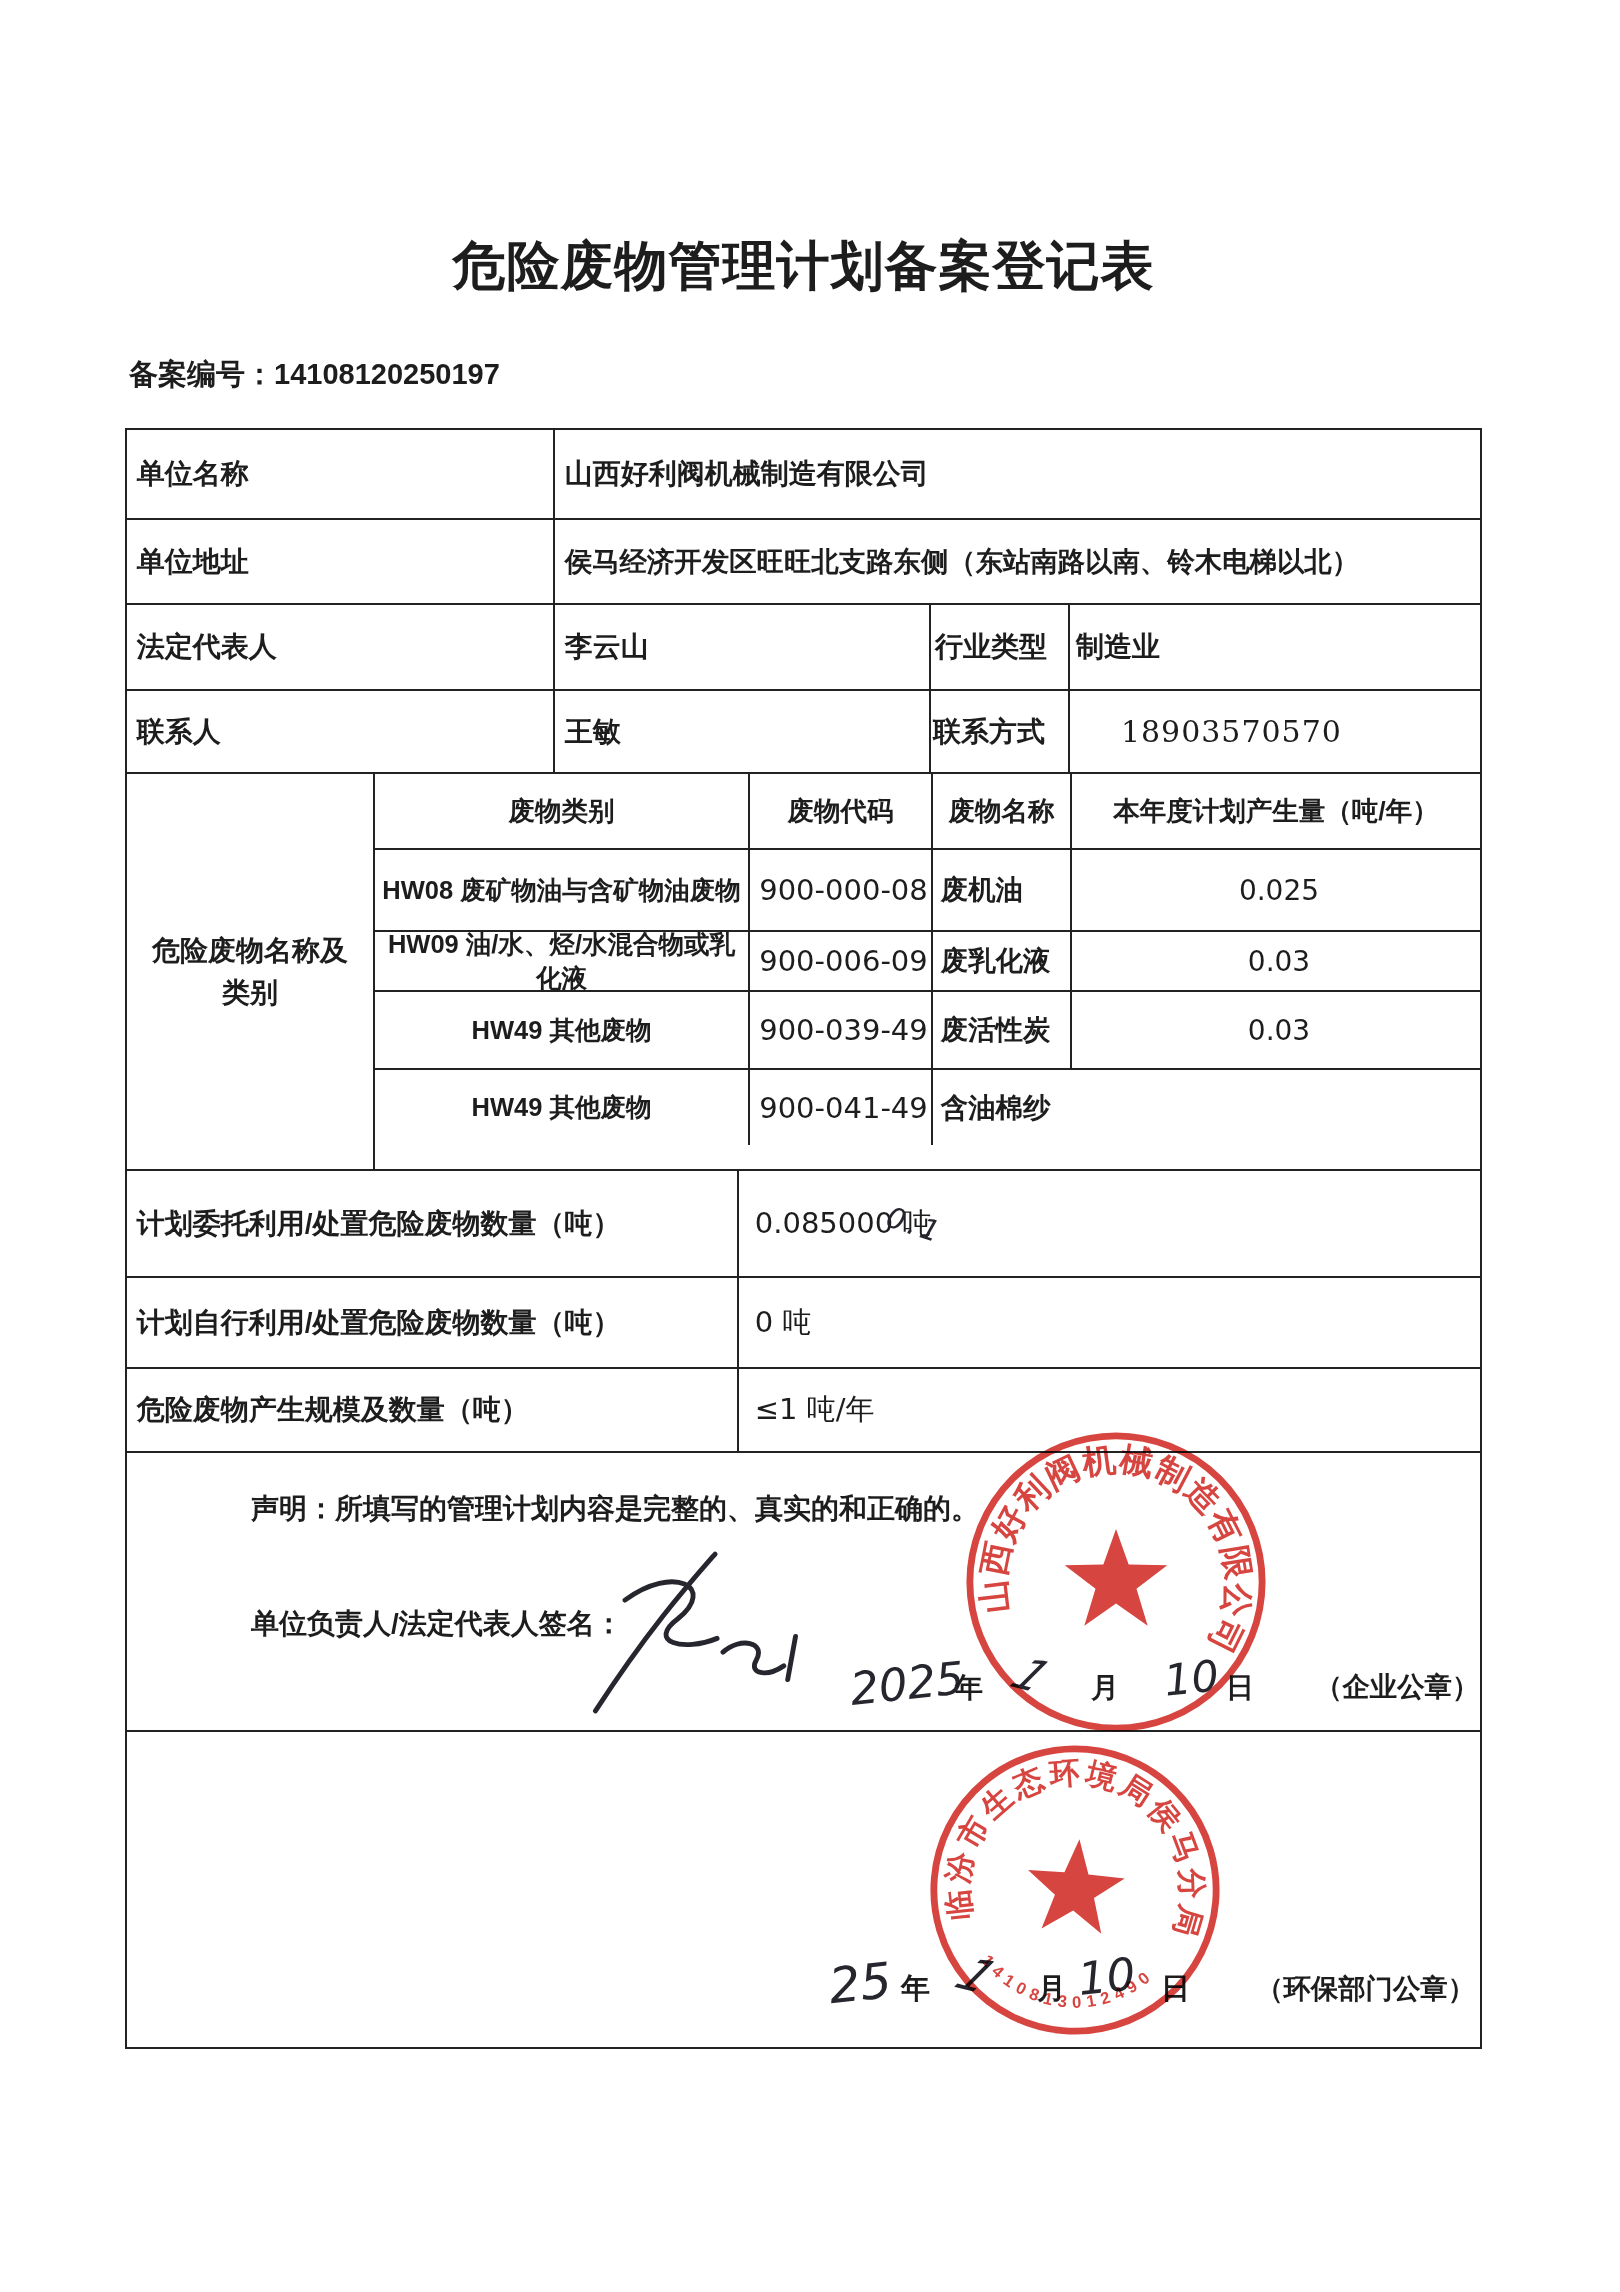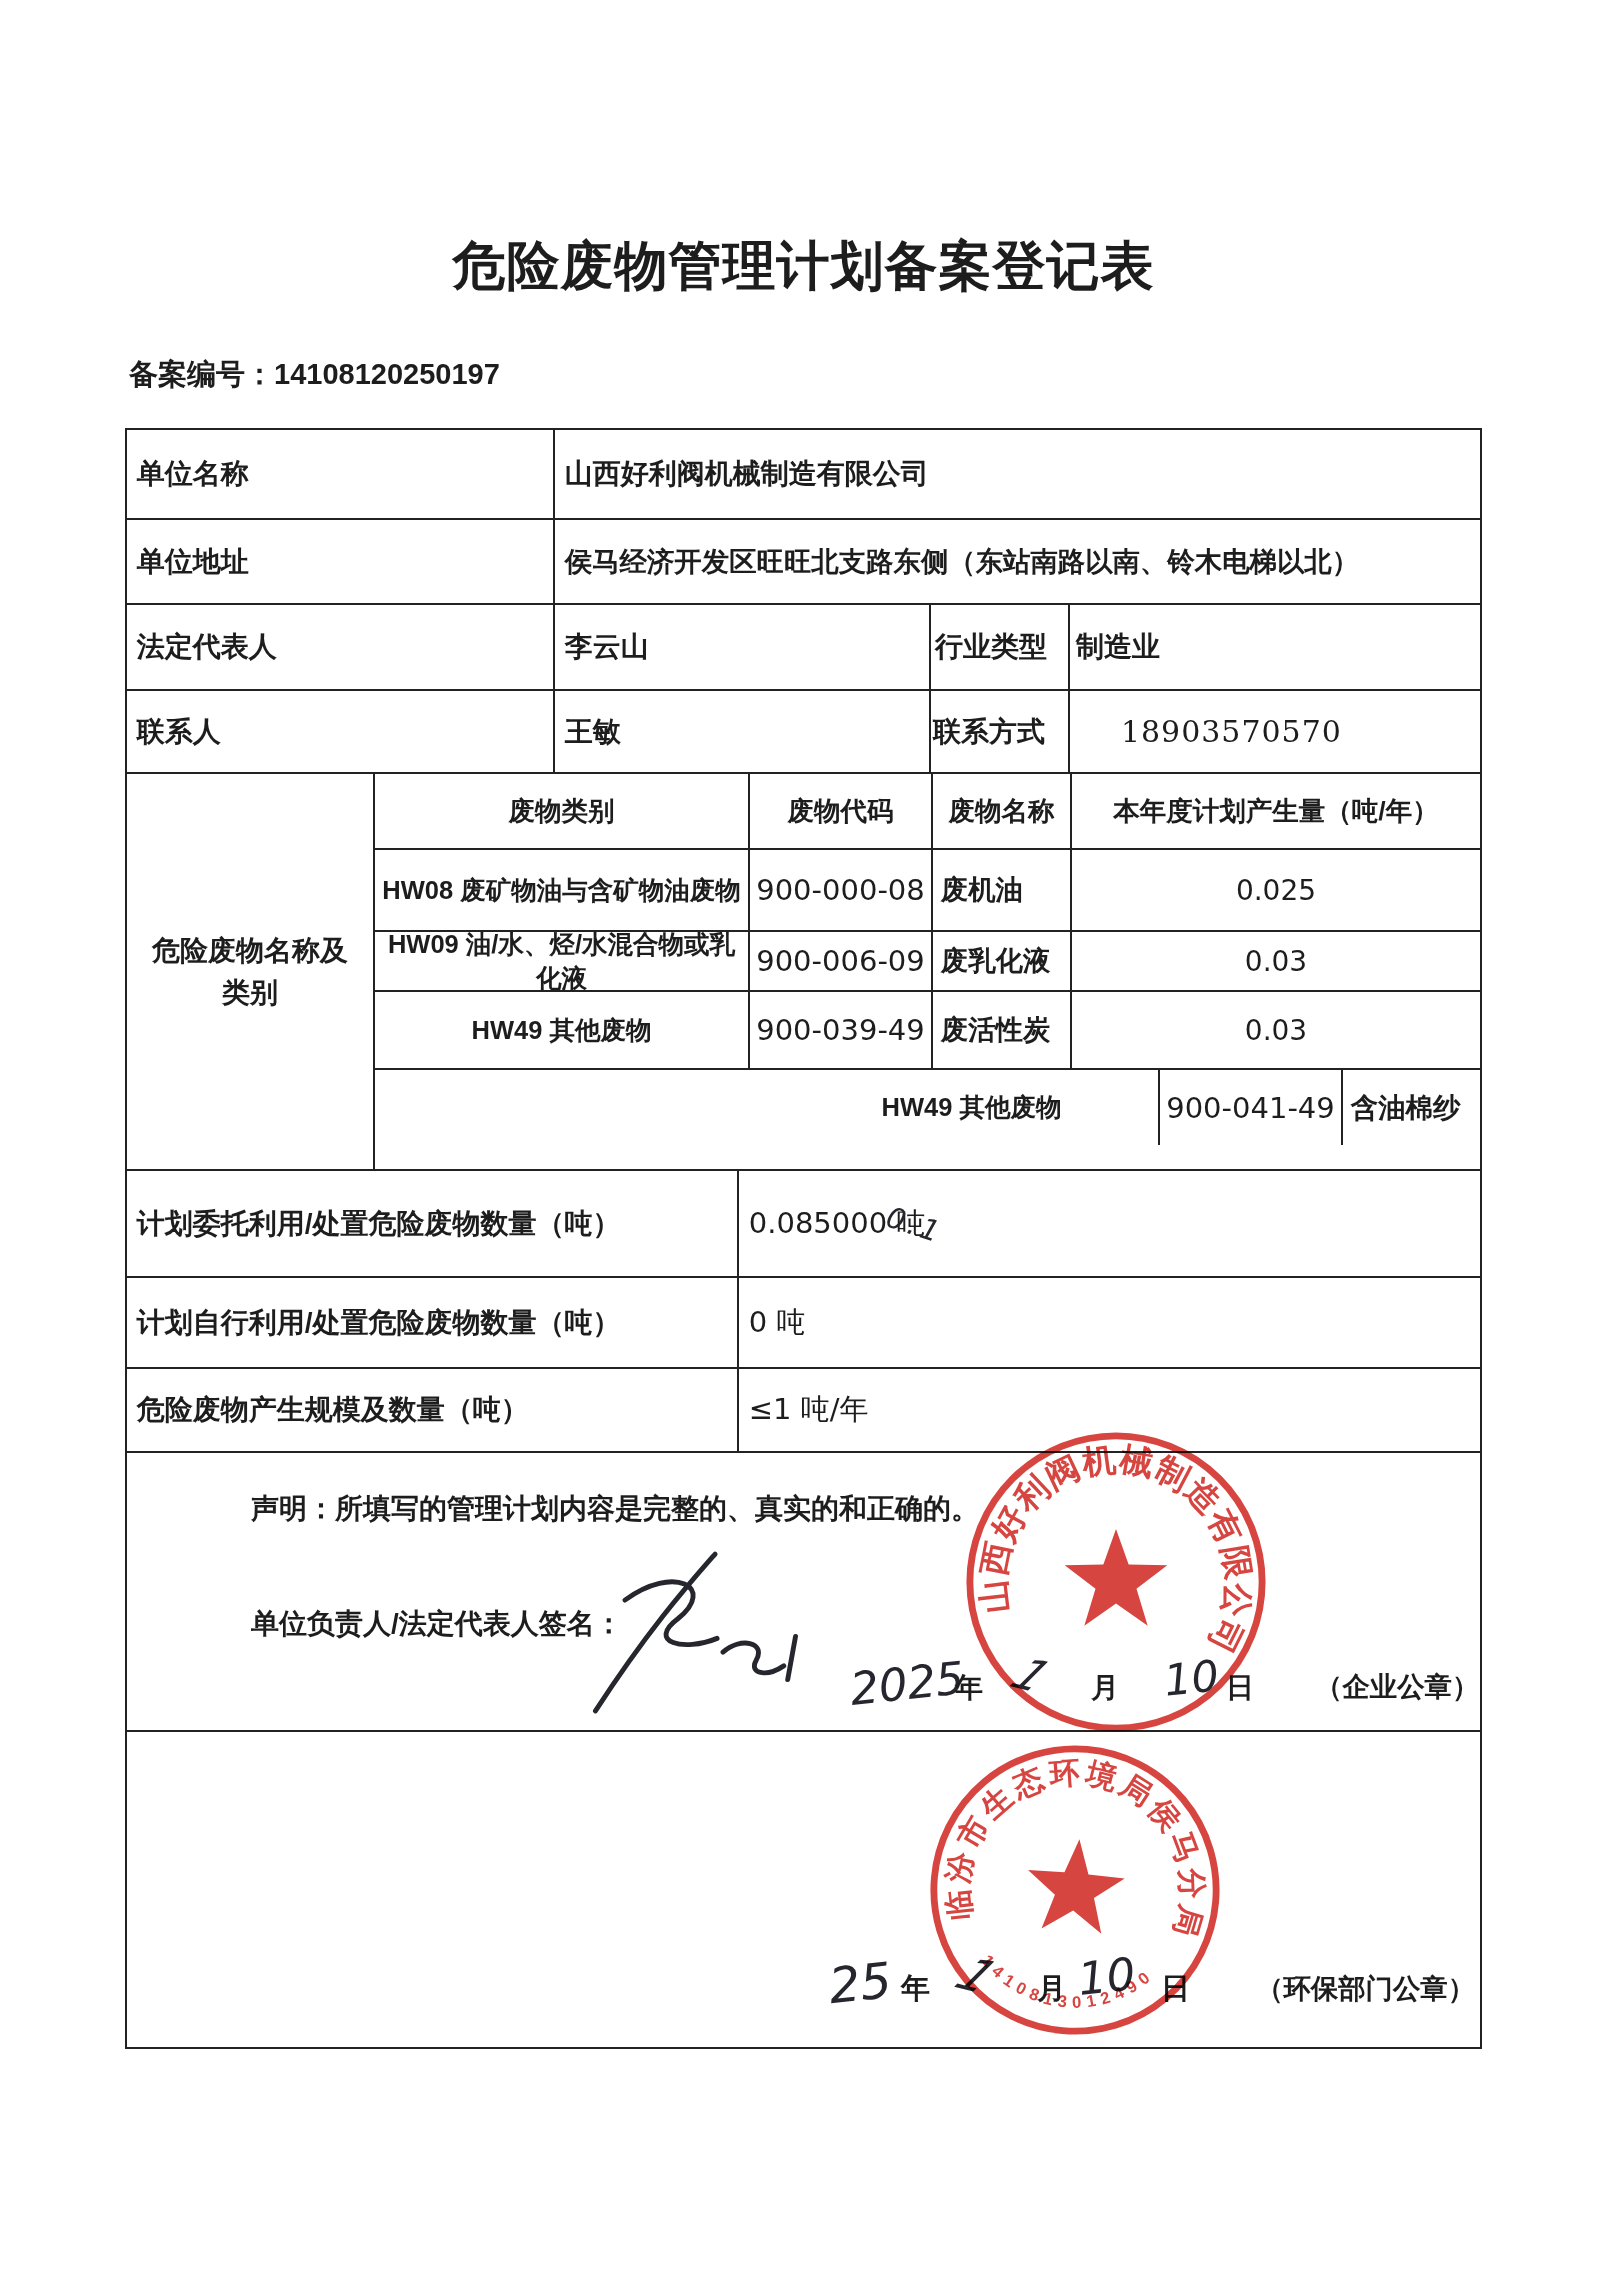--- a/index.html
+++ b/index.html
@@ -19,25 +19,25 @@
   .trow { display:flex; border-top:2px solid #222; box-sizing:border-box; }
   .trow.first { border-top:none; }
   .cell {
     display:flex; align-items:center; border-left:2px solid #222;
     box-sizing:border-box; padding-left:9.8px; overflow:visible;
   }
   .cell.cfirst { border-left:none; }
   .cell.center { justify-content:center; padding-left:0; }
   .lbl { font-weight:bold; font-size:28px; }
   .val { font-weight:bold; font-size:28px; }
-  .num { font-family:"DejaVu Sans", sans-serif; font-weight:normal; font-size:29px; }
+  .num { font-family:"DejaVu Sans", sans-serif; font-weight:normal; font-size:29px;padding-left:6px; }
   .phone { font-family:"DejaVu Serif", serif; font-weight:normal; font-size:30px; letter-spacing:1px;margin-left:47px; }
   .wgroup { width:216px; text-align:center; font-weight:bold; font-size:28px; line-height:1.5; }
   .wcol { flex:1; display:flex; flex-direction:column; border-left:2px solid #222; box-sizing:border-box; }
-  .wrow { display:flex; border-top:2px solid #222; box-sizing:border-box;justify-content:flex-end; }
+  .wrow { display:flex; border-top:2px solid #222; box-sizing:border-box; }
   .wrow.first { border-top:none; }
   .wcell {
     display:flex; align-items:center; justify-content:center; text-align:center;
     border-left:2px solid #222; box-sizing:border-box; overflow:hidden;
   }
   .wcell.cfirst { border-left:none; }
   .whead { font-weight:bold; font-size:26.5px; }
   .wcat  { font-weight:bold; font-size:25.5px; line-height:1.35; padding:0 5.9px; }
   .wname { justify-content:flex-start; padding-left:7.8px; text-align:left; font-weight:bold; font-size:27.4px; }
   .sectioncell { position:relative; box-sizing:border-box; }

